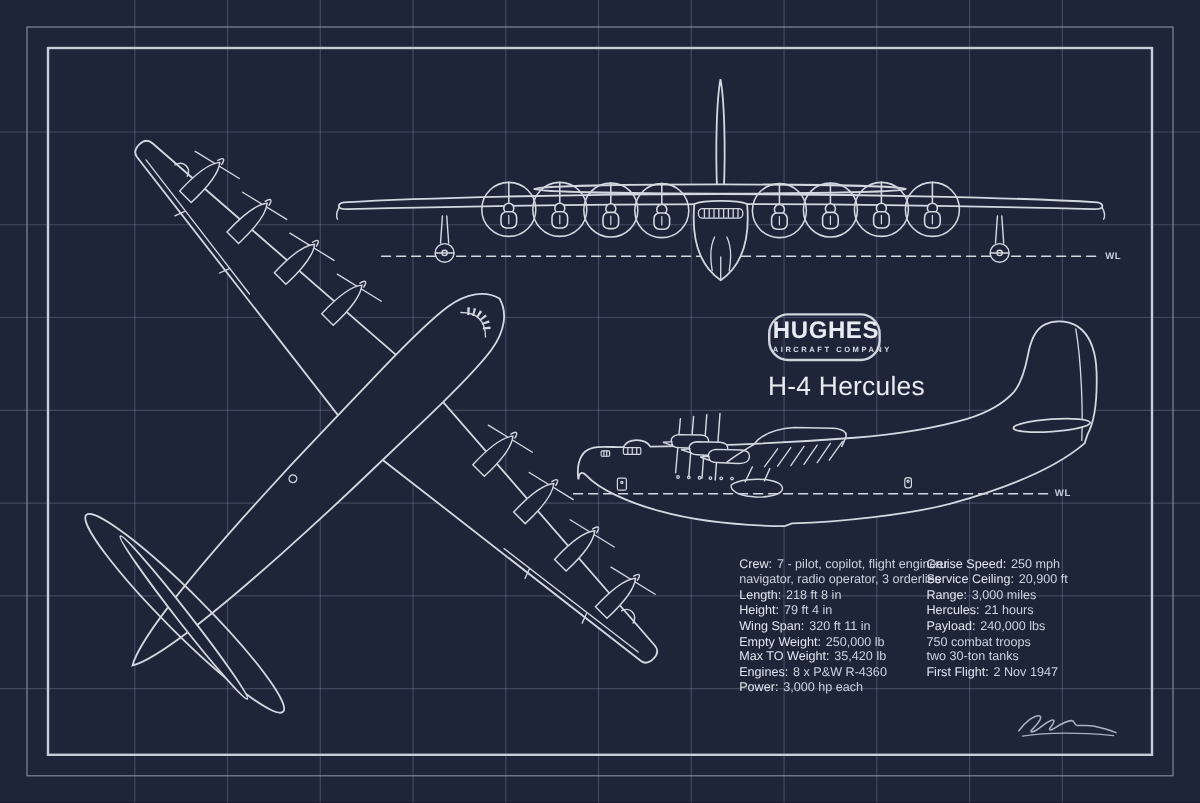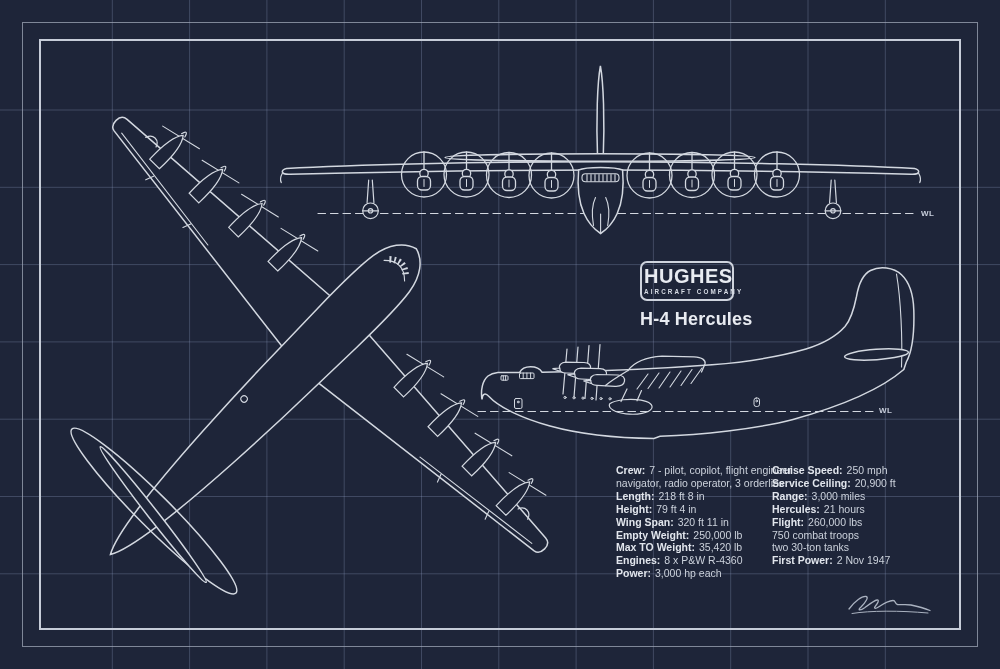--- a/index.html
+++ b/index.html
@@ -14,30 +14,30 @@
     background:var(--bg);
     font-family:"Liberation Sans", sans-serif;
     color:var(--text);
   }
   .art{position:absolute;left:0;top:0;}
   .frame-outer{position:absolute;inset:22px;border:1.5px solid var(--border-outer);pointer-events:none;}
   .frame-inner{position:absolute;inset:39px;border:2.5px solid var(--border-inner);pointer-events:none;}
 
   .title-block{position:absolute;left:640px;top:261px;width:94px;text-align:center;}
   .brand-box{
-    border:2.2px solid #cfd4de;border-radius:7px;padding:3px 2px 4px 2px;
+    border:2.2px solid #cfd4de;border-radius:17px;padding:3px 2px 4px 2px;
   }
   .brand{font-size:20px;font-weight:bold;letter-spacing:0.5px;color:var(--text-bright);line-height:20px;}
   .brand-sub{font-size:6.3px;font-weight:bold;letter-spacing:2.1px;color:var(--text);margin-top:2px;white-space:nowrap;}
-  .model{font-size:18px;font-weight:bold;letter-spacing:0.2px;color:var(--text-bright);margin-top:8px;white-space:nowrap;}
+  .model{font-size:22px;font-weight:normal;letter-spacing:0.2px;color:var(--text-bright);margin-top:8px;white-space:nowrap;}
 
   .specs{position:absolute;width:185px;font-size:10.5px;line-height:12.9px;color:#ccd2dc;}
   .specs-left{left:616px;top:464px;}
   .specs-right{left:772px;top:464px;}
-  .spec-line b{color:#e2e6ed;font-weight:bold;margin-right:4px;}
+  .spec-line b{color:#e2e6ed;font-weight:normal;margin-right:4px;}
   .wl-label{position:absolute;font-size:8px;font-weight:bold;letter-spacing:0.5px;color:#c8cedb;}
   .wl-front{left:921px;top:209px;}
   .wl-side{left:879px;top:406px;}
 </style>
 </head>
 <body>
 
 <div class="canvas">
 
   <svg class="art" width="1000" height="669" viewBox="0 0 1000 669">
@@ -339,21 +339,21 @@
       <div class="spec-line"><b>Empty Weight:</b><span>250,000 lb</span></div>
       <div class="spec-line"><b>Max TO Weight:</b><span>35,420 lb</span></div>
       <div class="spec-line"><b>Engines:</b><span>8 x P&amp;W R-4360</span></div>
       <div class="spec-line"><b>Power:</b><span>3,000 hp each</span></div>
     </div>
   <div class="specs specs-right" id="specs-right">
       <div class="spec-line"><b>Cruise Speed:</b><span>250 mph</span></div>
       <div class="spec-line"><b>Service Ceiling:</b><span>20,900 ft</span></div>
       <div class="spec-line"><b>Range:</b><span>3,000 miles</span></div>
       <div class="spec-line"><b>Hercules:</b><span>21 hours</span></div>
-      <div class="spec-line"><b>Flight:</b><span>260,000 lbs</span></div>
+      <div class="spec-line"><b>Payload:</b><span>240,000 lbs</span></div>
       <div class="spec-line"><span>750 combat troops</span></div>
       <div class="spec-line"><span>two 30-ton tanks</span></div>
-      <div class="spec-line"><b>First Power:</b><span>2 Nov 1947</span></div>
+      <div class="spec-line"><b>First Flight:</b><span>2 Nov 1947</span></div>
     </div>
 
   <div class="wl-label wl-front">WL</div>
   <div class="wl-label wl-side">WL</div>
 </div>
 
 </body></html>

